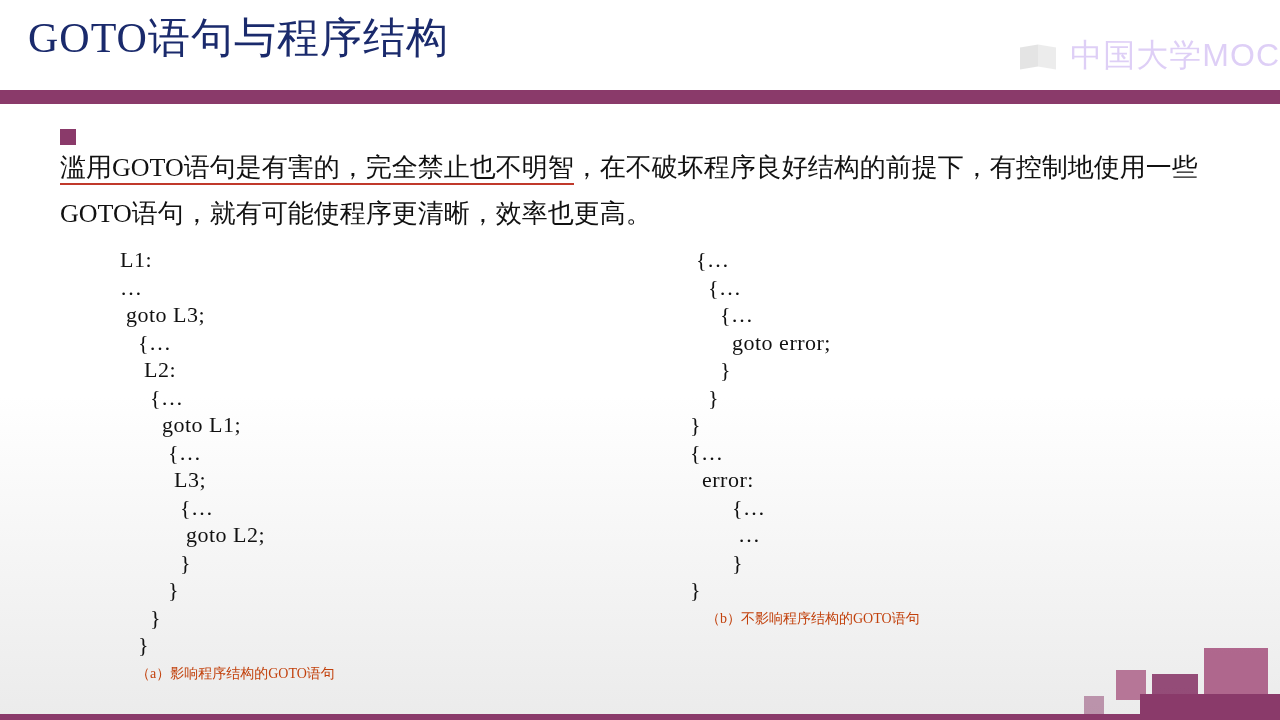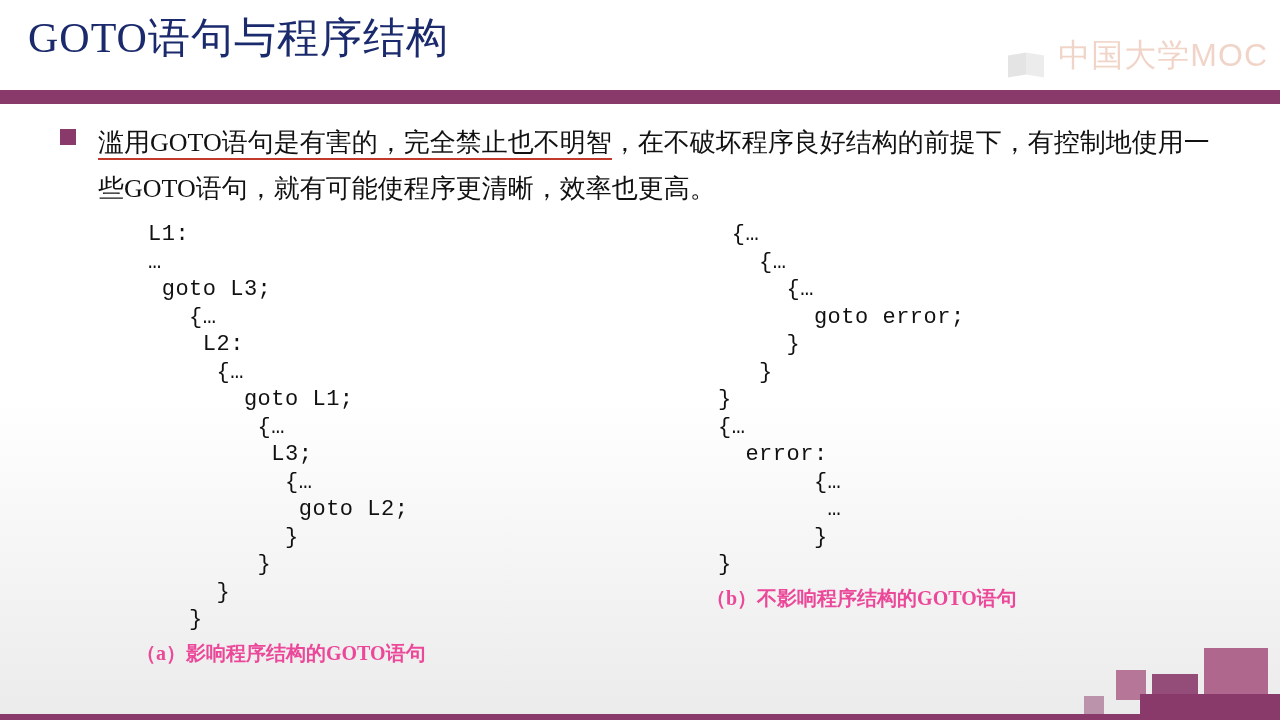--- a/index.html
+++ b/index.html
@@ -15,42 +15,43 @@
   }
   .title-bar {
     height: 14px;
     background: #8a3a6a;
     width: 100%;
   }
 
   .watermark {
     position: absolute;
     top: 34px;
-    right: 12px;
+    right: 0;
     display: flex;
-    align-items: flex-end;
+    align-items: center;
     opacity: 0.22;
     font-family: "SimHei", sans-serif;
     font-size: 32px;
-    color: #c2410c;
+    color: #6d28d9;
     letter-spacing: 1px;
   }
   .wm-icon {
     width: 40px; height: 28px; position: relative; margin-right: 10px;
   }
   .wm-icon .l { position:absolute; left:0; top:4px; width:18px; height:22px; background:#888; transform: skewY(-10deg); }
   .wm-icon .r { position:absolute; left:18px; top:4px; width:18px; height:22px; background:#aaa; transform: skewY(10deg); }
 
   .content {
     padding: 16px 60px 0 60px;
   }
   .bullet-row {
     display: flex;
     align-items: flex-start;
     margin-bottom: 10px;
+    flex-direction: column;
   }
   .sq {
     width: 16px; height: 16px; background: #8a3a6a;
     flex: 0 0 16px; margin-top: 9px; margin-right: 22px;
   }
   .bullet-text {
     font-size: 26px;
     line-height: 1.75;
     color: #111;
     font-family: "SimSun", "Songti SC", serif;
@@ -61,35 +62,33 @@
   }
 
   .code-cols {
     display: flex;
     gap: 40px;
     padding-left: 60px;
     margin-top: 4px;
   }
   .code-col { flex: 1; }
   .code-block {
-    font-family: Liberation Mono, monospace;
+    font-family: Liberation Serif, serif;
     font-size: 22px;
     line-height: 1.25;
     white-space: pre;
     color: #111;
     letter-spacing: 0.5px;
-    margin-left: 28px;
   }
   .caption {
-    font-size: 20px;
+    font-size: 14px;
     font-family: "SimSun", serif;
-    color: #ec4899;
+    color: #c2410c;
     padding-top: 6px;
     padding-left: 16px;
-    font-weight: bold;
   }
 
   
   .deco { position: absolute; bottom: 0; right: 0; width: 260px; height: 80px; }
   .deco .bar { position:absolute; right:0; bottom:0; width:140px; height:26px; background:#8a3a6a; }
   .deco .big { position:absolute; right:12px; bottom:14px; width:64px; height:58px; background:#a6547f; opacity:0.88; }
   .deco .mid { position:absolute; right:82px; bottom:0; width:46px; height:46px; background:#8a3a6a; opacity:0.9; }
   .deco .sm  { position:absolute; right:134px; bottom:20px; width:30px; height:30px; background:#a6547f; opacity:0.78; }
   .deco .tiny{ position:absolute; right:176px; bottom:4px; width:20px; height:20px; background:#8a3a6a; opacity:0.5; }
 

